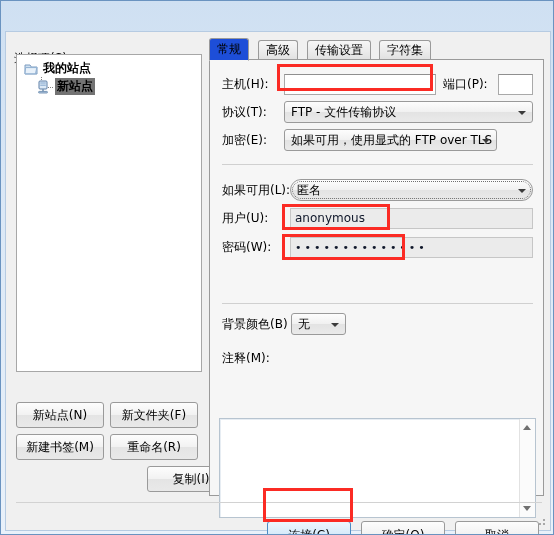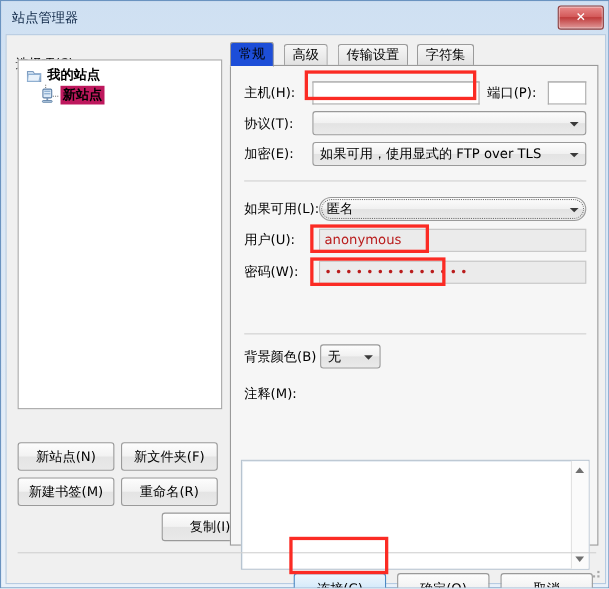--- a/index.html
+++ b/index.html
@@ -99,21 +99,21 @@
   }
   .ico {
     display: inline-block;
     width: 16px; height: 16px;
     margin-right: 4px;
     position: relative;
     flex: 0 0 16px;
   }
   .ico svg { display: block; }
   .node-sel {
-    background: #be185d;
+    background: #737373;
     padding: 0 2px;
   }
 
   
   .lbtn {
     position: absolute;
     width: 88px; height: 26px;
     box-sizing: border-box;
     border: 1px solid #9a9a9a;
     border-radius: 3px;
@@ -180,21 +180,21 @@
     border: 1px solid #a9a9a9;
     border-top-color: #8f8f8f;
     font-size: 12px;
     line-height: 19px;
     padding: 0 4px;
     color: #000;
   }
   .fld.disabled {
     background: #ebebeb;
     border-color: #c6c6c6;
-    color: #b91c1c;
+    color: #0f172a;
   }
   .combo {
     position: absolute;
     box-sizing: border-box;
     height: 22px;
     border: 1px solid #9a9a9a;
     border-radius: 3px;
     background: linear-gradient(to bottom, #fdfdfd 0%, #f1f1f1 48%, #e3e3e3 52%, #eaeaea 100%);
     font-size: 12px;
     line-height: 20px;
@@ -306,24 +306,20 @@
     letter-spacing: 3px;
     font-size: 11px;
     color: #555;
   }
 </style>
 </head>
 <body>
 
 <div id="dialog">
 
-  <div id="titlebar">
-    <div id="title-text">站点管理器</div>
-    <div id="close-button">✕</div>
-  </div>
 
   <div id="client">
 
     <div id="select-label">选择项(S):</div>
 
     <div id="tree">
       <div class="tree-guide"></div>
 
       <div class="tree-node" id="node-root">
         <span class="ico">
@@ -364,25 +360,26 @@
 
     <div id="tabpage">
 
       <div class="flabel" style="left:12px; top:14px;">主机(H):</div>
       <div class="fld" style="left:74px; top:14px; width:152px;"></div>
       <div class="flabel" style="left:233px; top:14px;">端口(P):</div>
       <div class="fld" style="left:288px; top:14px; width:35px;"></div>
 
       <div class="flabel" style="left:12px; top:42px;">协议(T):</div>
       <div class="combo" style="left:74px; top:41px; width:249px;">
+        <span>FTP - 文件传输协议</span>
         <span class="arrow"></span>
       </div>
 
       <div class="flabel" style="left:12px; top:70px;">加密(E):</div>
-      <div class="combo" style="left:74px; top:69px; width:249px;">
+      <div class="combo" style="left:74px; top:69px; width:213px;">
         <span>如果可用，使用显式的 FTP over TLS</span>
         <span class="arrow"></span>
       </div>
 
       <div class="hsep" style="left:12px; top:104px; width:311px;"></div>
 
       <div class="flabel" style="left:12px; top:120px;">如果可用(L):</div>
       <div class="combo focused" style="left:80px; top:119px; width:243px;">
         <span>匿名</span>
         <span class="arrow"></span>

